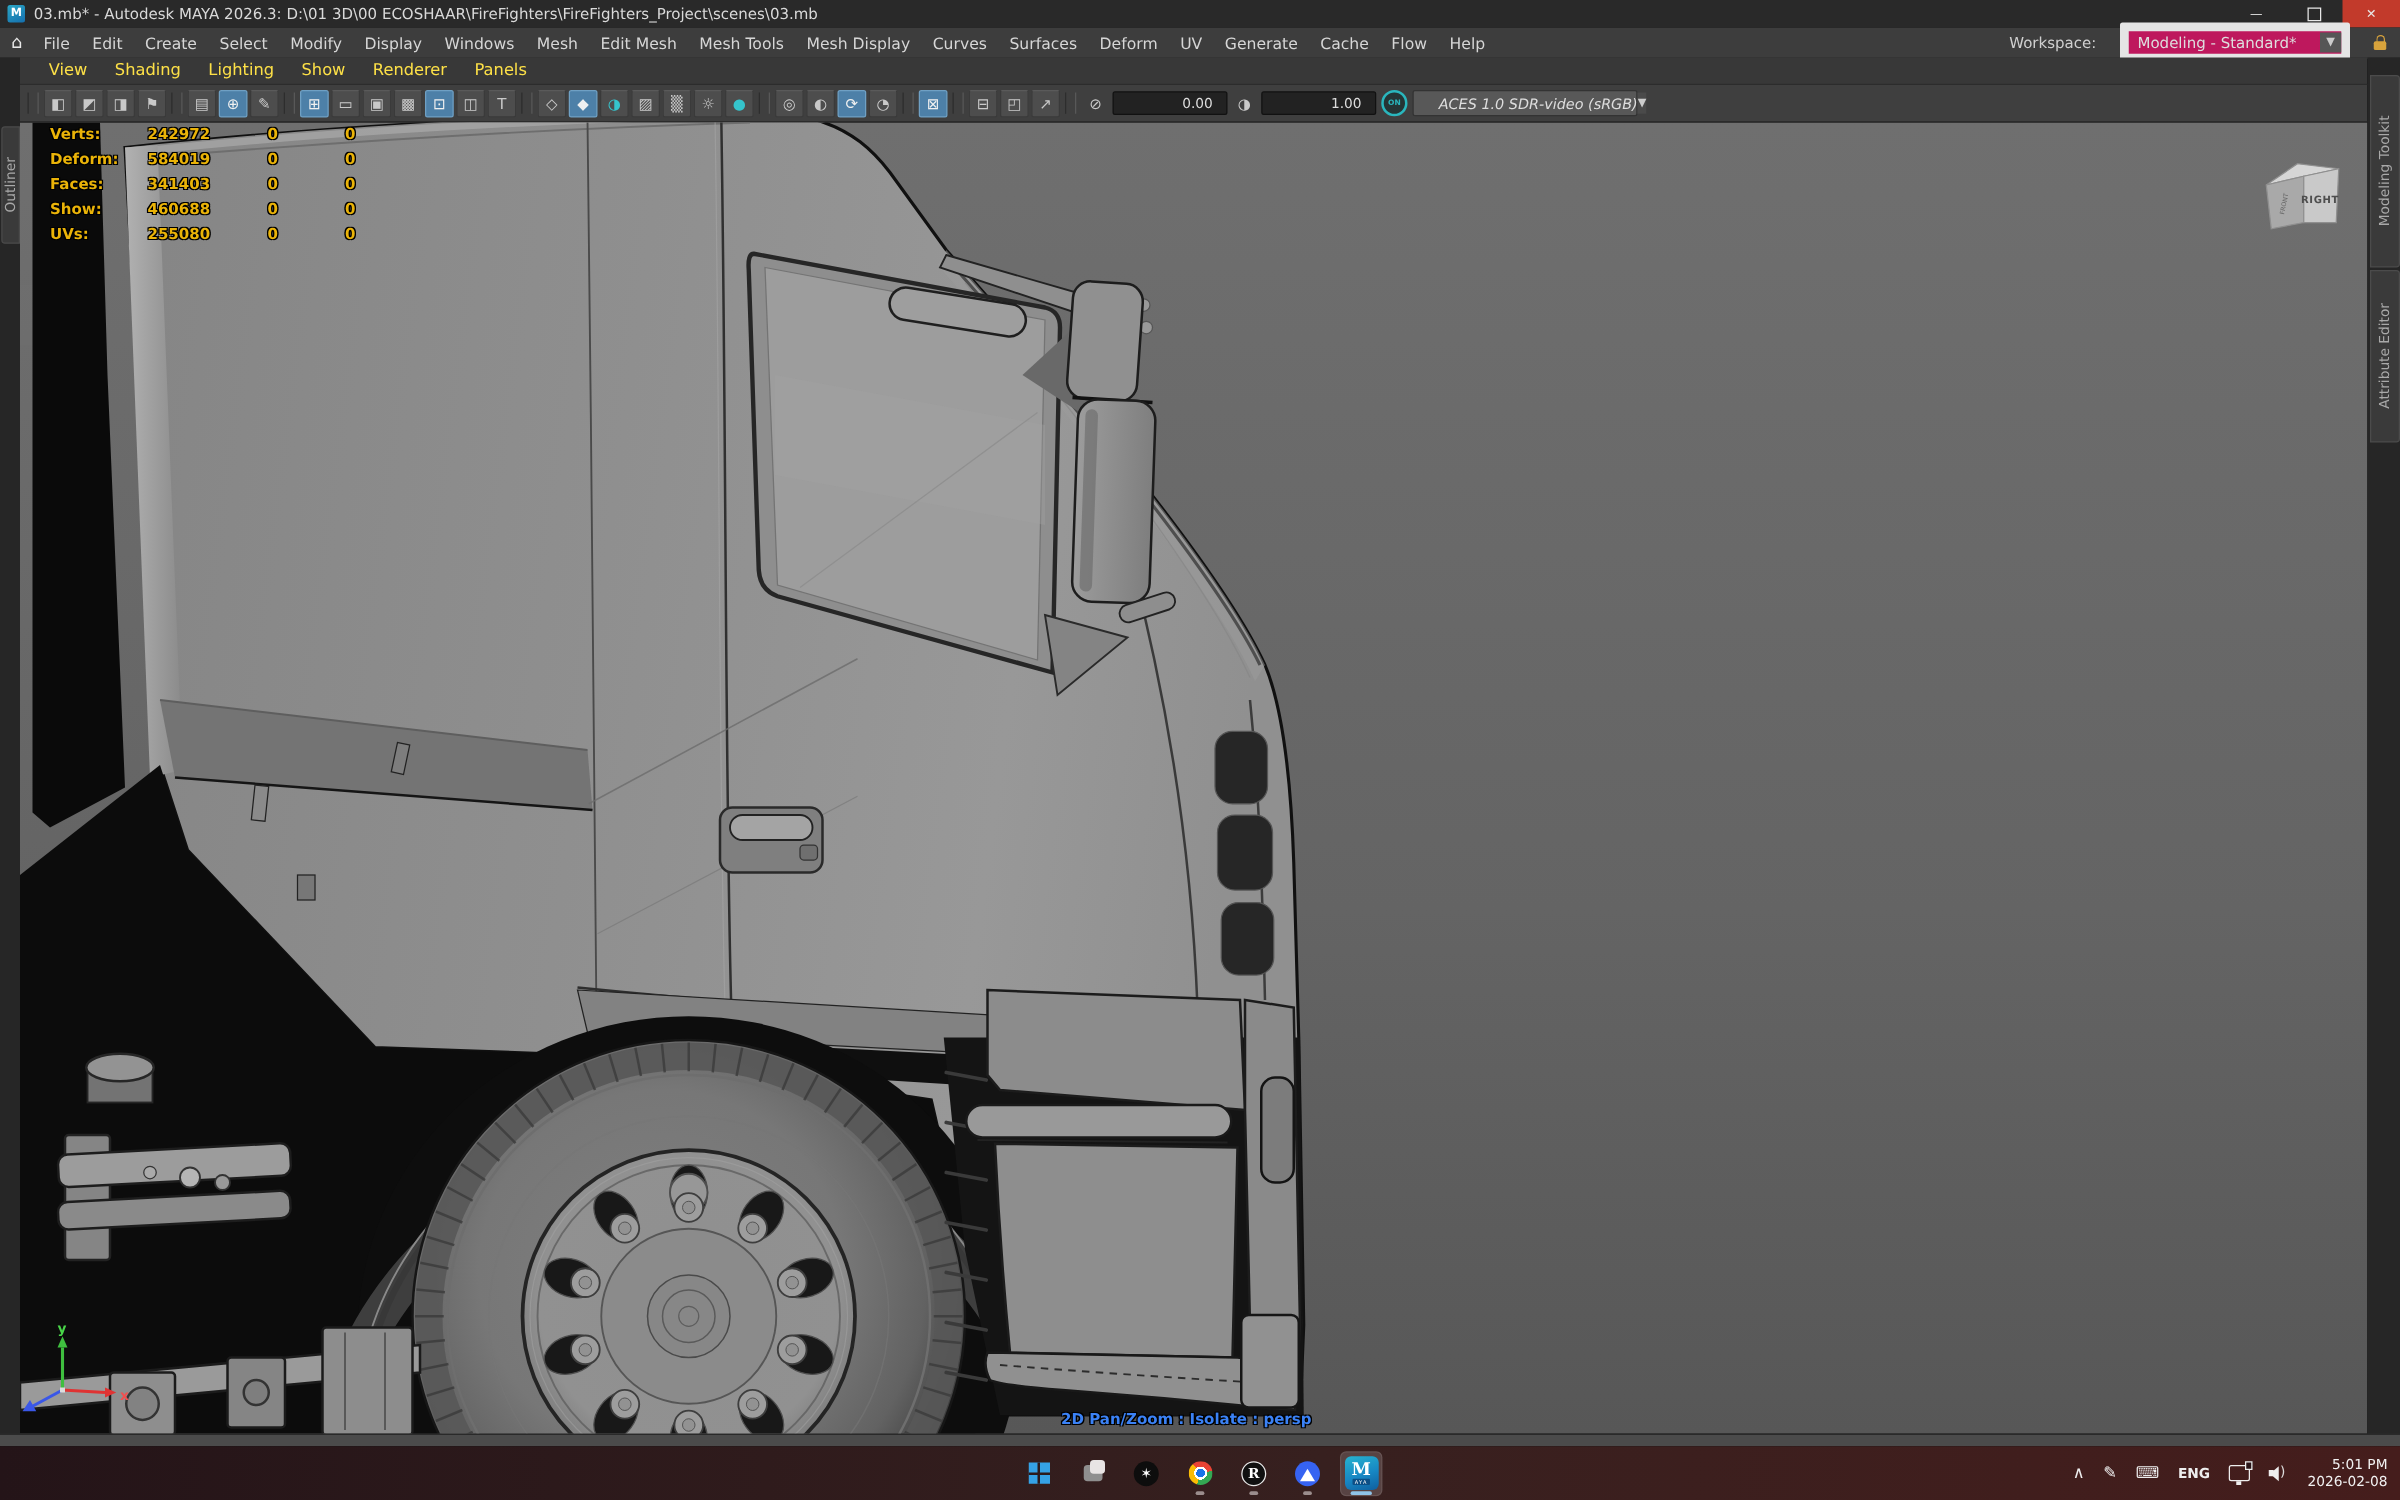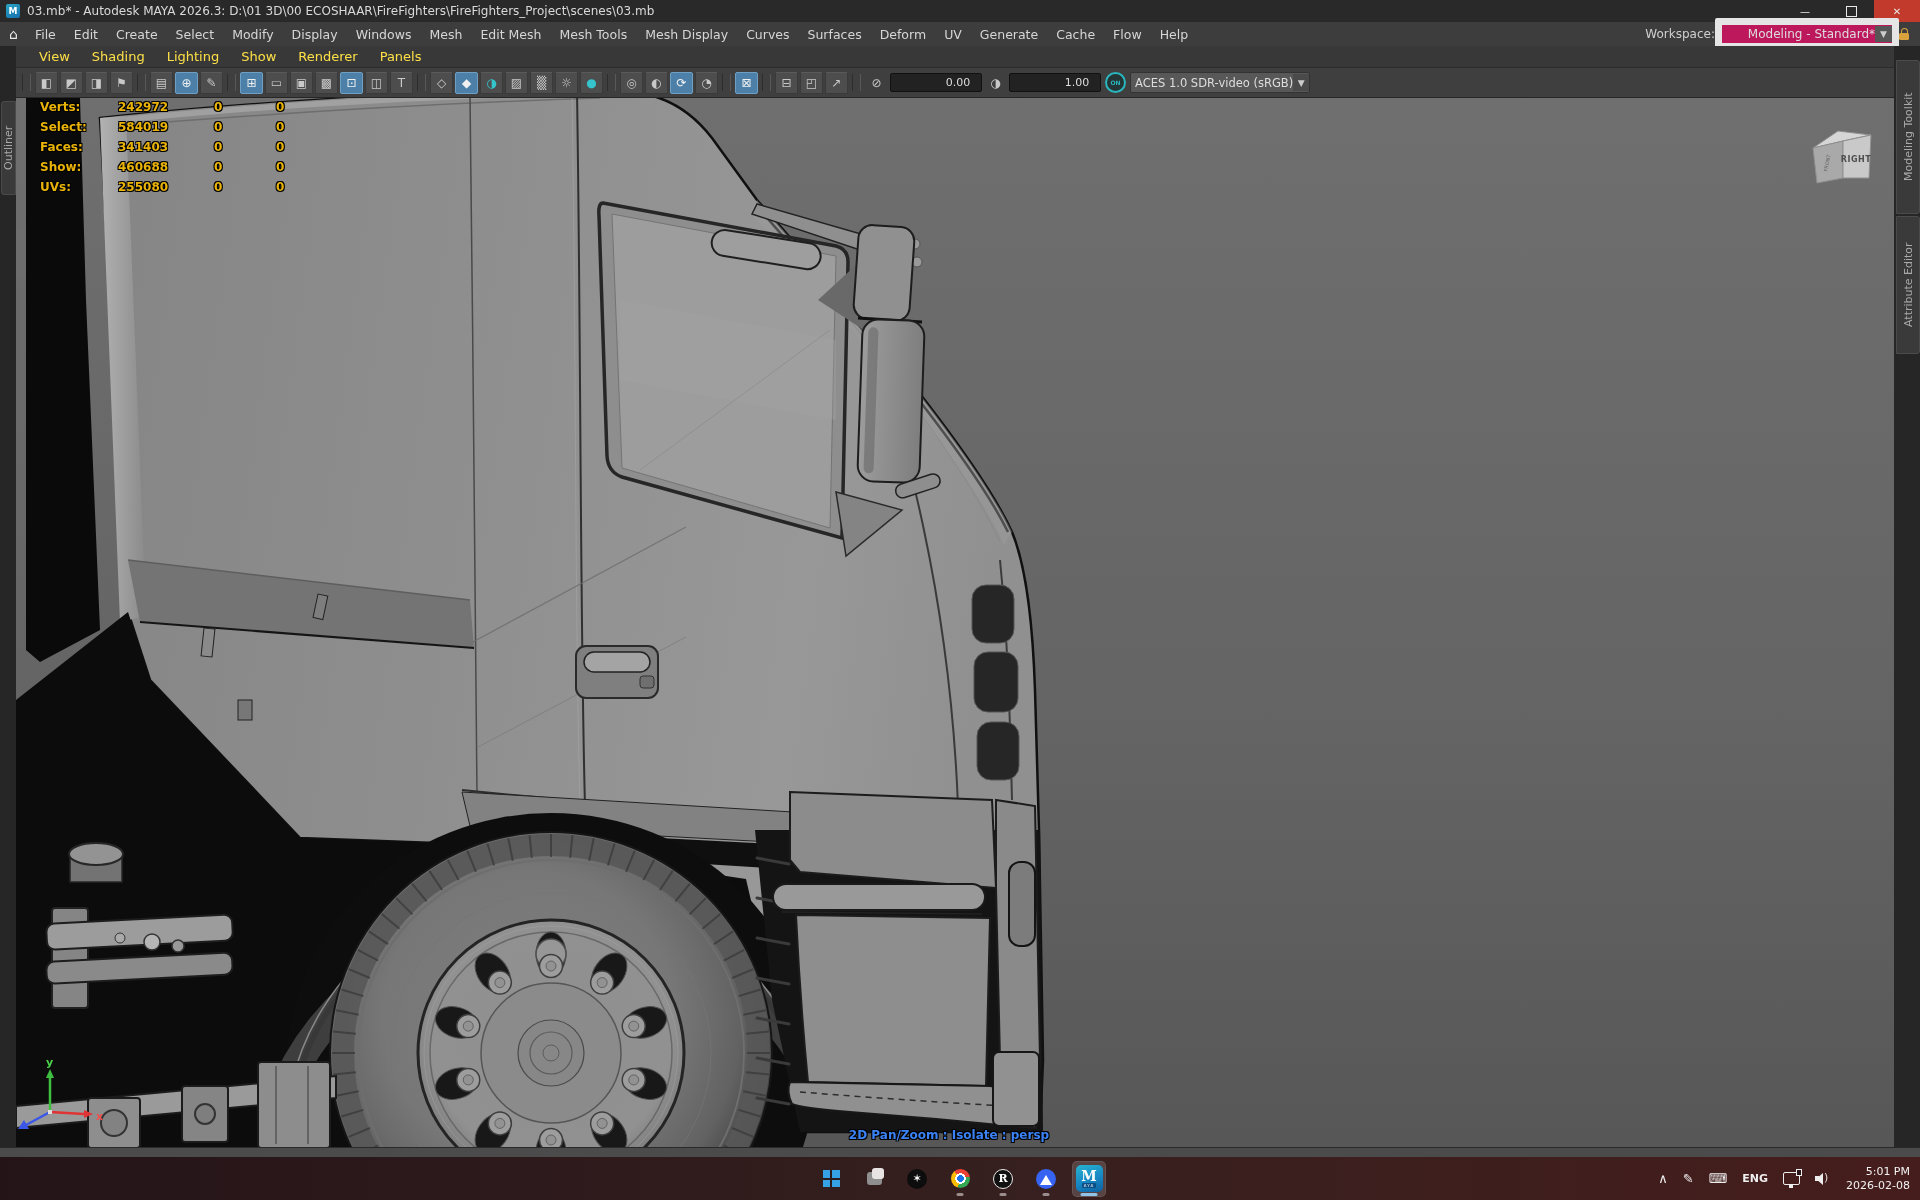--- a/index.html
+++ b/index.html
@@ -11,21 +11,21 @@
     color:#fff;font-size:9px;font-weight:bold;display:flex;align-items:center;justify-content:center;}
   #win-controls{margin-left:auto;display:flex;height:22px;}
   .win-btn{width:46px;height:22px;display:flex;align-items:center;justify-content:center;color:#e8e8e8;font-size:10px;}
   .win-btn .sq{width:9px;height:9px;border:1px solid #e8e8e8;}
   .win-btn.close{background:#c23a2b;}
   
   #menubar{left:0;top:22px;width:1920px;height:24px;background:#3d3d3d;border-bottom:1px solid #2a2a2a;
     display:flex;align-items:center;color:#d6d6d6;font-size:12.5px;}
   #home-icon{color:#e8e8e8;font-size:14px;padding:0 8px 0 9px;}
   .menu-item{padding:2px 9px;white-space:nowrap;}
-  #workspace{margin-left:auto;display:flex;align-items:center;gap:0;padding-right:10px;font-size:12px;color:#cfcfcf;text-align:right;}
+  #workspace{margin-left:auto;display:flex;align-items:center;gap:19px;padding-right:10px;font-size:12px;color:#cfcfcf;}
   #workspace-select{width:170px;height:18px;background:#be185d;border:7px solid #e5e5e5;border-radius:2px;
     display:flex;align-items:center;font-size:12px;color:#dedede;}
   #workspace-select .lbl{flex:1;padding-left:7px;white-space:nowrap;overflow:hidden;}
   #workspace-select .chev{width:17px;height:16px;background:#565656;display:flex;align-items:center;justify-content:center;color:#ccc;font-size:9px;}
   #ws-lock{width:11px;height:13px;position:relative;}
   #ws-lock::before{content:"";position:absolute;left:2px;top:0;width:5px;height:6px;border:1.5px solid #d8a33c;border-bottom:none;border-radius:4px 4px 0 0;}
   #ws-lock::after{content:"";position:absolute;left:0;top:5px;width:10px;height:7px;background:#d8a33c;border-radius:1.5px;}
   
   #panelmenus{left:16px;top:46px;width:1878px;height:22px;background:#383838;border-bottom:1px solid #2c2c2c;
     display:flex;align-items:center;color:#fde047;font-size:13px;padding-left:12px;box-sizing:border-box;}
@@ -37,21 +37,21 @@
     display:flex;align-items:center;justify-content:center;font-size:12px;color:#c9c9c9;box-sizing:border-box;flex:none;}
   .tb-tile.plain{background:transparent;border-color:transparent;}
   .tb-tile.active{background:#4d80a8;border-color:#6fa0c4;color:#f0f0f0;}
   .tb-sep{width:7px;height:17px;border-left:1px solid #2d2d2d;border-right:1px solid #585858;margin:0 2px;flex:none;}
   .tb-field{width:46px;height:17px;background:#222;border:1px solid #111;border-radius:2px;color:#ddd;font-size:11px;
     display:flex;align-items:center;justify-content:center;flex:none;padding-left:44px;}
   .tb-badge{width:17px;height:17px;border-radius:50%;border:2px solid #2ab6bd;color:#2ab6bd;background:#253535;
     font-size:6px;font-weight:bold;display:flex;align-items:center;justify-content:center;flex:none;margin:0 2px;}
   #vt-dropdown{width:178px;height:19px;background:#585858;border:1px solid #333;border-radius:2px;color:#ddd;font-size:11.5px;
     display:flex;align-items:center;flex:none;}
-  #vt-dropdown .lbl{flex:1;padding-left:4px;white-space:nowrap;}
+  #vt-dropdown .lbl{flex:1;padding-left:20px;white-space:nowrap;font-style:italic;}
   #vt-dropdown .chev{width:18px;height:17px;background:#4a4a4a;display:flex;align-items:center;justify-content:center;font-size:9px;color:#ccc;}
   
   .strip{background:#262626;}
   #strip-left{left:0;top:46px;width:16px;height:1101px;}
   #strip-right{left:1894px;top:46px;width:26px;height:1101px;}
   .vtab{position:absolute;background:#3a3a3a;border:1px solid #4b4b4b;color:#a9a9a9;font-size:11px;
     writing-mode:vertical-rl;transform:rotate(180deg);display:flex;align-items:center;justify-content:center;}
   #tab-outliner{left:1px;top:55px;width:13px;height:92px;border-radius:0 3px 3px 0;}
   .rtab{left:2px;width:22px;border-radius:3px 0 0 3px;}
   
@@ -527,21 +527,21 @@
 </svg>
 
 <div id="hud" class="abs">
     <div class="hud-row">
       <span>Verts:</span>
       <span>242972</span>
       <span>0</span>
       <span>0</span>
     </div>
     <div class="hud-row">
-      <span>Select:</span>
+      <span>Deform:</span>
       <span>584019</span>
       <span>0</span>
       <span>0</span>
     </div>
     <div class="hud-row">
       <span>Faces:</span>
       <span>341403</span>
       <span>0</span>
       <span>0</span>
     </div>

